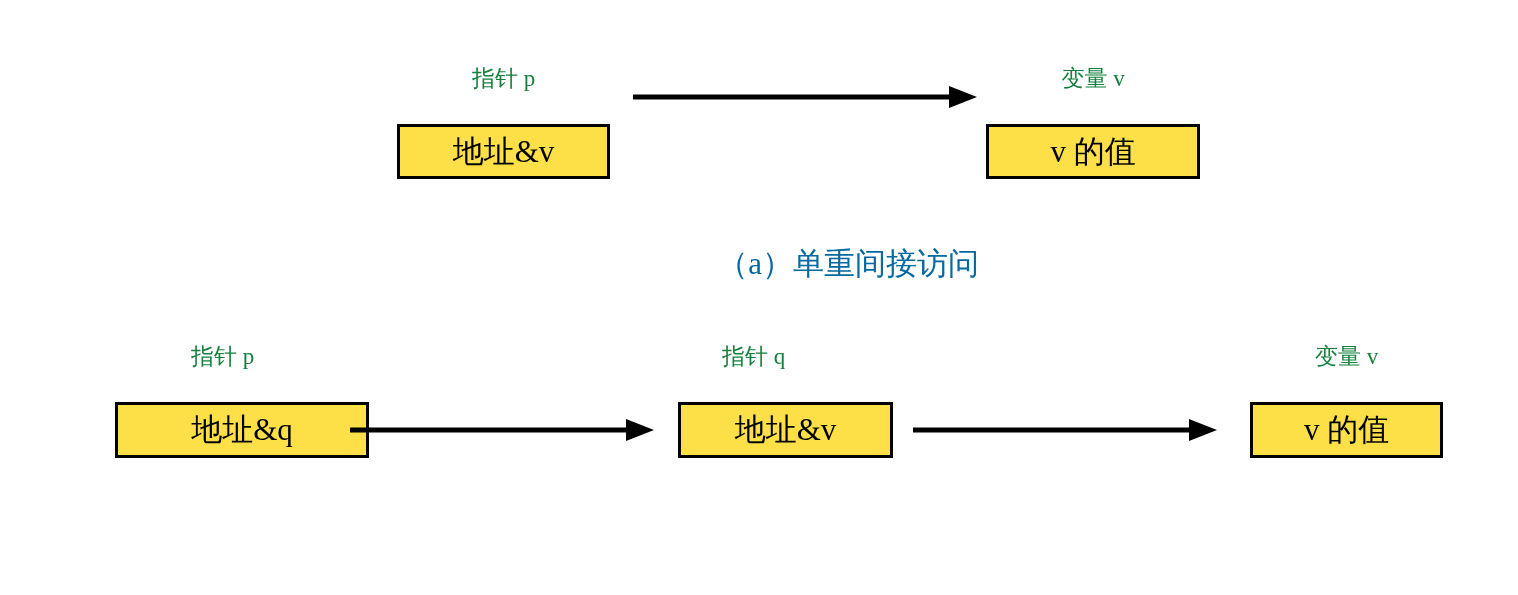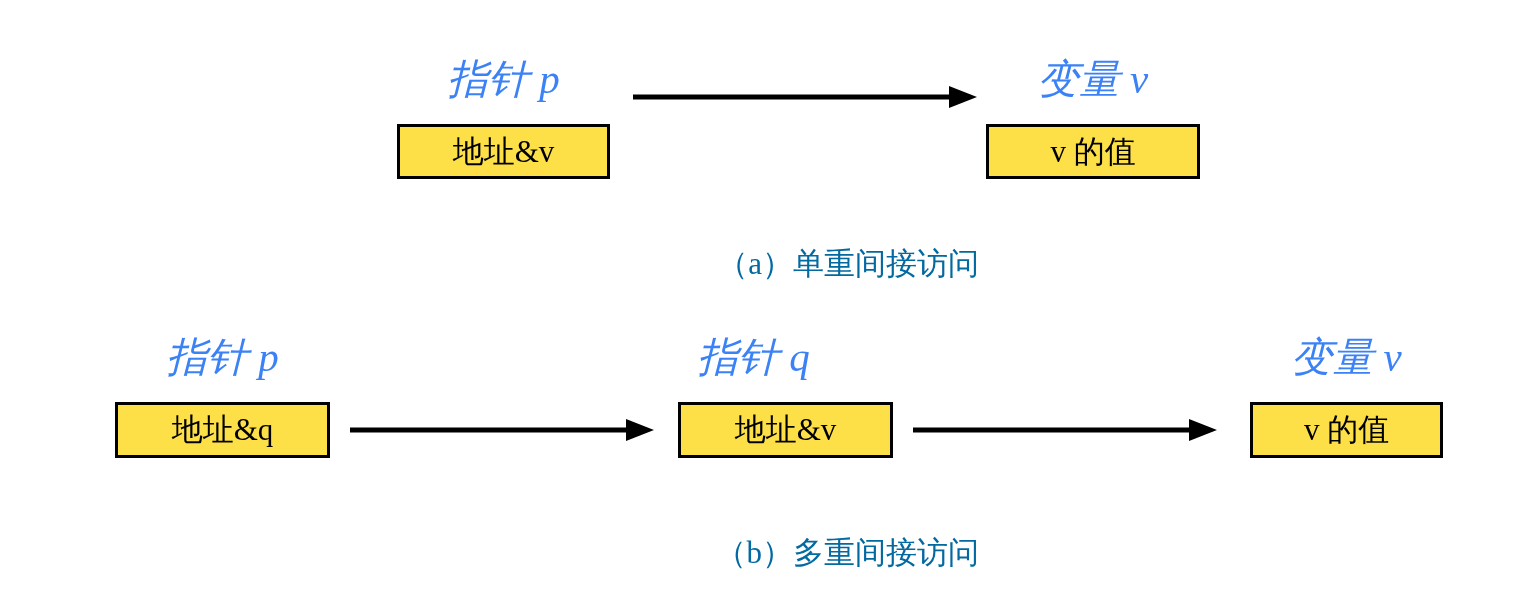--- a/index.html
+++ b/index.html
@@ -26,25 +26,24 @@
 
   
   .node {
     position: absolute;
   }
 
   
   .node-label {
     position: absolute;
     text-align: center;
-    font-size: 41px;
+    font-size: 23px;
     line-height: 38px;
     white-space: nowrap;
-    color: #3b82f6;
-    font-style: italic;
+    color: #15803d;
   }
 
   
   .box {
     position: absolute;
     box-sizing: border-box;
     border: 3px solid #000000;
     background: #fde047;
     display: flex;
     align-items: center;
@@ -100,21 +99,21 @@
     <div class="node-label" style="left:986px; top:60px; width:214px;">变量 v</div>
     <div class="box" style="left:986px; top:124px; width:214px; height:55px;">
       <span class="box-text">v 的值</span>
     </div>
   </div>
 
   <div class="caption" style="left:559px; top:244px; width:420px;">（a）单重间接访问</div>
 
   <div class="node">
     <div class="node-label" style="left:115px; top:338px; width:215px;">指针 p</div>
-    <div class="box" style="left:115px; top:402px; width:215px; height:56px;">
+    <div class="box" style="left:115px; top:402px; width:254px; height:56px;">
       <span class="box-text">地址&amp;q</span>
     </div>
   </div>
 
   <div class="arrow" style="left:350px; top:417px; width:304px;">
     <svg width="304" height="26" viewBox="0 0 304 26" aria-hidden="true">
       <line x1="0" y1="13" x2="280" y2="13" stroke="#000000" stroke-width="5"></line>
       <polygon points="276,2 304,13 276,24" fill="#000000"></polygon>
     </svg>
   </div>
@@ -133,15 +132,14 @@
     </svg>
   </div>
 
   <div class="node">
     <div class="node-label" style="left:1250px; top:338px; width:193px;">变量 v</div>
     <div class="box" style="left:1250px; top:402px; width:193px; height:56px;">
       <span class="box-text">v 的值</span>
     </div>
   </div>
 
-  <div class="caption" style="left:559px; top:533px; width:420px;">（b）多重间接访问</div>
 
 </div>
 
 </body></html>

